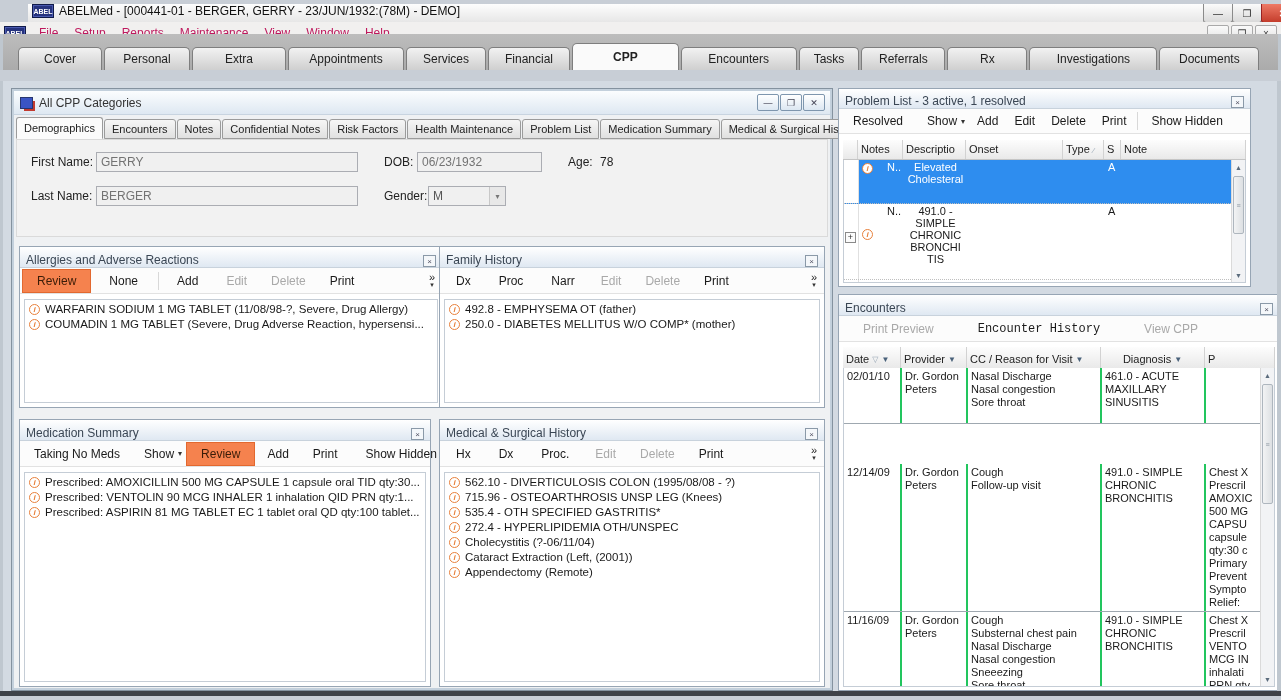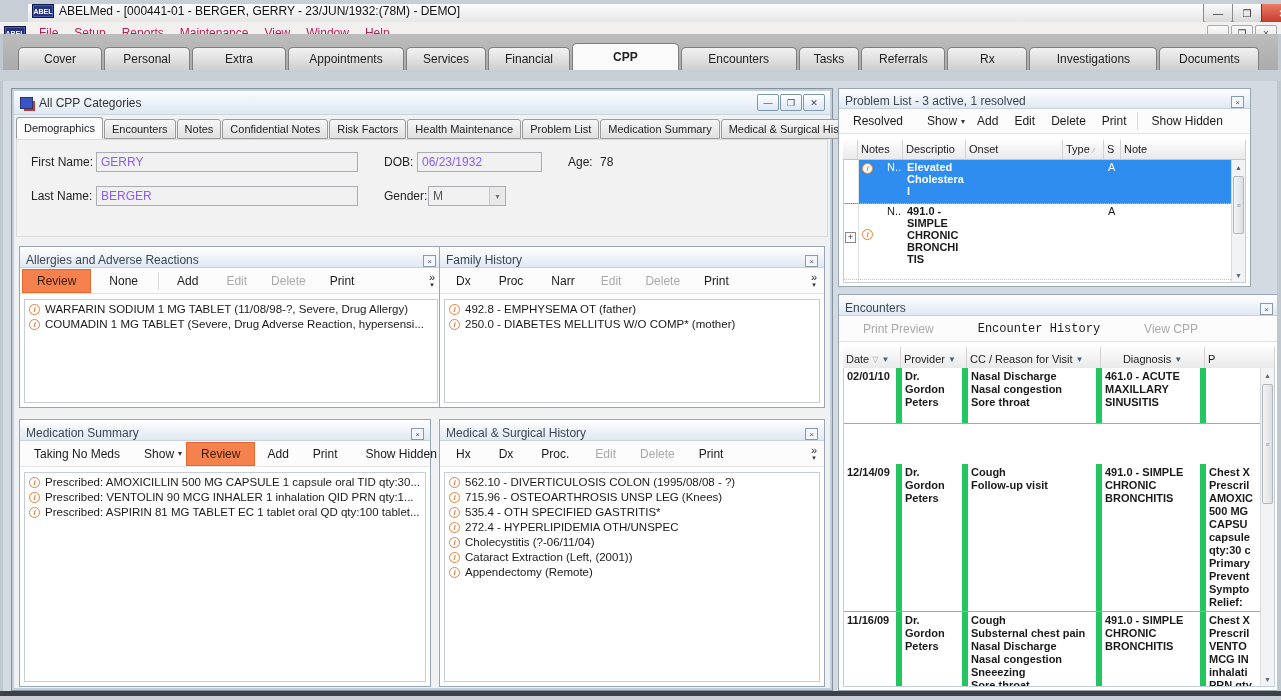--- a/index.html
+++ b/index.html
@@ -69,21 +69,21 @@
   .ctab-scroll { margin-left:auto; display:flex; gap:1px; }
   .ctab-arrow { width:15px; height:16px; border:1px solid #9B9B9B; background:linear-gradient(#FAFAFA,#E0E0E0);
     font-size:8px; color:#555; display:flex; align-items:center; justify-content:center; }
 
   
   .demo-form { position:absolute; left:4px; top:50px; right:4px; height:98px; background:#F2F2F2;
     border:1px solid #DADADA; }
   .field-row { position:absolute; left:0; right:0; display:flex; align-items:center; }
   .flabel { color:#222; font-size:12px; }
   .tbox { background:#F0F0F0; border:1px solid #ABADB3; height:20px; font-family:"Liberation Sans",sans-serif;
-    font-size:12px; color:#8b5cf6; padding:0 4px; }
+    font-size:12px; color:#737373; padding:0 4px; }
   .age-val { font-size:12px; color:#222; }
   .combo { width:78px; height:20px; background:#F0F0F0; border:1px solid #ABADB3; display:flex; align-items:center; }
   .combo .val { flex:1; padding-left:4px; color:#555; }
   .combo .arrow { width:16px; height:100%; border-left:1px solid #C8C8C8; background:#E8E8E8;
     display:flex; align-items:center; justify-content:center; font-size:8px; color:#777; }
 
   
   .panel { position:absolute; background:#fff; border:1px solid #97A5B4; }
   .panel-hdr { height:21px; background:linear-gradient(#FFFFFF,#DFE8F2); border-bottom:1px solid #C8D2DC;
     display:flex; align-items:flex-end; padding:0 6px; font-size:12px; color:#3A4654; }
@@ -112,21 +112,21 @@
   .grid-hdr > div { border-right:1px solid #D2D2D2; padding:3px 3px 0 3px; overflow:hidden; white-space:nowrap; }
   .prob-grid { display:grid; grid-template-columns:15px 45px 63px 97px 41px 17px 1fr; }
   .prob-body { position:absolute; left:4px; right:4px; top:71px; bottom:3px; border:1px solid #C5CDD6;
     border-top:none; overflow:hidden; background:#fff; }
   .prob-row { display:grid; grid-template-columns:15px 45px 63px 97px 41px 17px 1fr;
     border-bottom:1px dotted #BFBFBF; font-size:11px; }
   .prob-row > div { padding:1px 3px; overflow:hidden; overflow-wrap:anywhere; }
   .prob-row .gutter { border-right:1px solid #E0E0E0; padding:0; }
   .prob-row.selected { background:#2E8DEF; color:#fff; }
   .prob-row.selected .gutter { background:#fff; }
-  .prob-desc { font-weight:bold; }
+  .prob-desc { font-weight:normal;text-align:center; }
   .prel { white-space:pre-line; }
   .expand-box { width:11px; height:11px; border:1px solid #8A8A8A; background:#FBFBFB; color:#333;
     font-size:9px; line-height:9px; text-align:center; margin:28px 0 0 1px; }
   .signi-cell { text-align:right; }
   .signi-cell .info-ic { margin:2px 0 0 0; float:left; }
 
   
   .vscroll { position:absolute; top:0; right:0; width:14px; bottom:0; background:#F2F3F5; border-left:1px solid #DADADA; }
   .vs-btn { height:14px; font-size:7px; color:#5A6B7C; display:flex; align-items:center; justify-content:center; }
   .vs-btn.bottom { position:absolute; bottom:0; left:0; right:0; }
@@ -139,22 +139,22 @@
   .enc-toolbar { height:26px; }
   .enc-grid { display:grid; grid-template-columns:58px 66px 134px 104px 1fr; }
   .enc-hdr-cell { display:flex; align-items:center; gap:3px; justify-content:flex-start; }
   .enc-hdr-cell.center { justify-content:center; }
   .filter-ic { font-size:8px; color:#49617A; }
   .sort-ic { font-size:8px; color:#9AA8B6; }
   .enc-body { position:absolute; left:4px; right:4px; top:73px; bottom:3px; border:1px solid #C5CDD6;
     border-top:none; overflow:hidden; background:#fff; }
   .enc-row { display:grid; grid-template-columns:58px 66px 134px 104px 1fr; border-bottom:1px solid #9FA8B0;
     font-size:11px; }
-  .enc-row > div { border-right:6px solid #22c55e; padding:2px 3px; overflow:hidden; white-space:pre-line;
-    line-height:13px;font-weight:bold; }
+  .enc-row > div { border-right:2px solid #22c55e; padding:2px 3px; overflow:hidden; white-space:pre-line;
+    line-height:13px; }
   .enc-hdr20 { height:22px; }
 </style>
 </head>
 <body>
 
 <div class="screen">
 
   <div class="titlebar">
     <div class="app-logo">ABEL</div>
     <span class="title">ABELMed - [000441-01  -  BERGER, GERRY  -  23/JUN/1932:(78M)  -  DEMO]</span>

